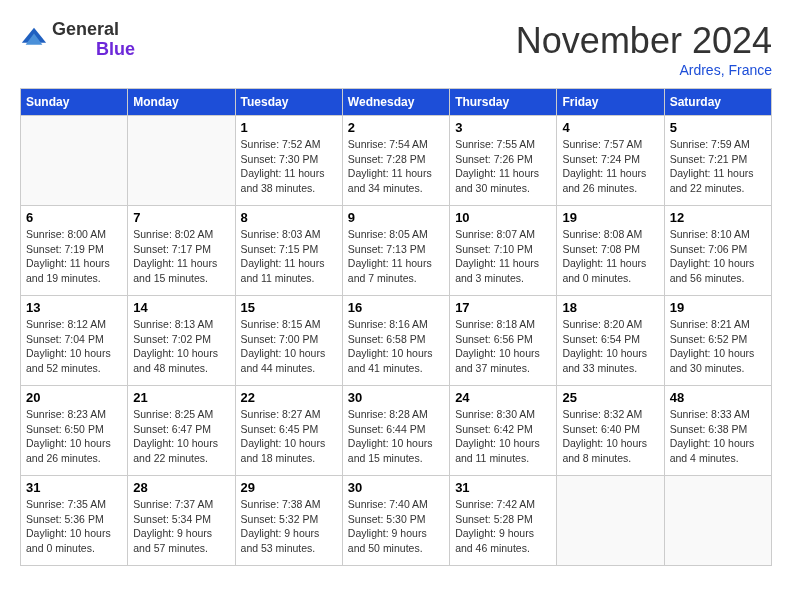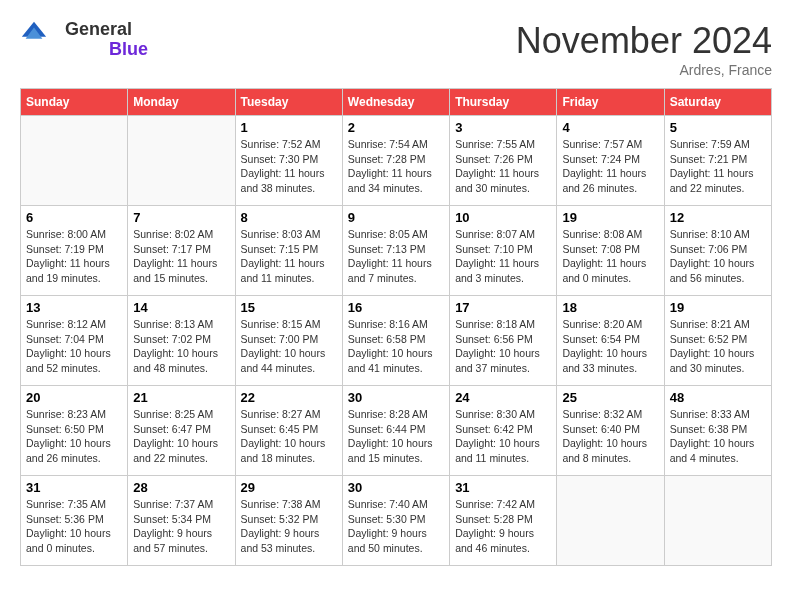--- a/index.html
+++ b/index.html
@@ -11,22 +11,22 @@
       padding: 20px;
     }
     .header {
       display: flex;
       justify-content: space-between;
       align-items: flex-start;
       margin-bottom: 10px;
     }
     .logo {
       display: flex;
-      align-items: flex-start;
-      gap: 17px;
+      align-items: center;
+      gap: 4px;
     }
     .logo-text {
       display: flex;
       flex-direction: column;
       font-weight: bold;
       font-size: 18px;
       line-height: 1.1;
     }
     .logo-text span:first-child { color: #333; }
     .logo-text span:last-child { color: #6d28d9; margin-left: 44px; }
@@ -37,29 +37,29 @@
     .title-block {
       text-align: right;
     }
     .month-title {
       font-size: 36px;
       font-weight: normal;
       color: #333;
     }
     .location {
       font-size: 14px;
-      color: #737373;
+      color: #1d4ed8;
     }
     table {
       width: 100%;
       border-collapse: collapse;
       font-size: 11px;
     }
     th {
-      background-color: #ef4444;
+      background-color: #1d4ed8;
       color: #fff;
       text-align: left;
       padding: 6px 5px;
       font-size: 12px;
       font-weight: bold;
       border: 1px solid #ccc;
     }
     td {
       border: 1px solid #ccc;
       vertical-align: top;

